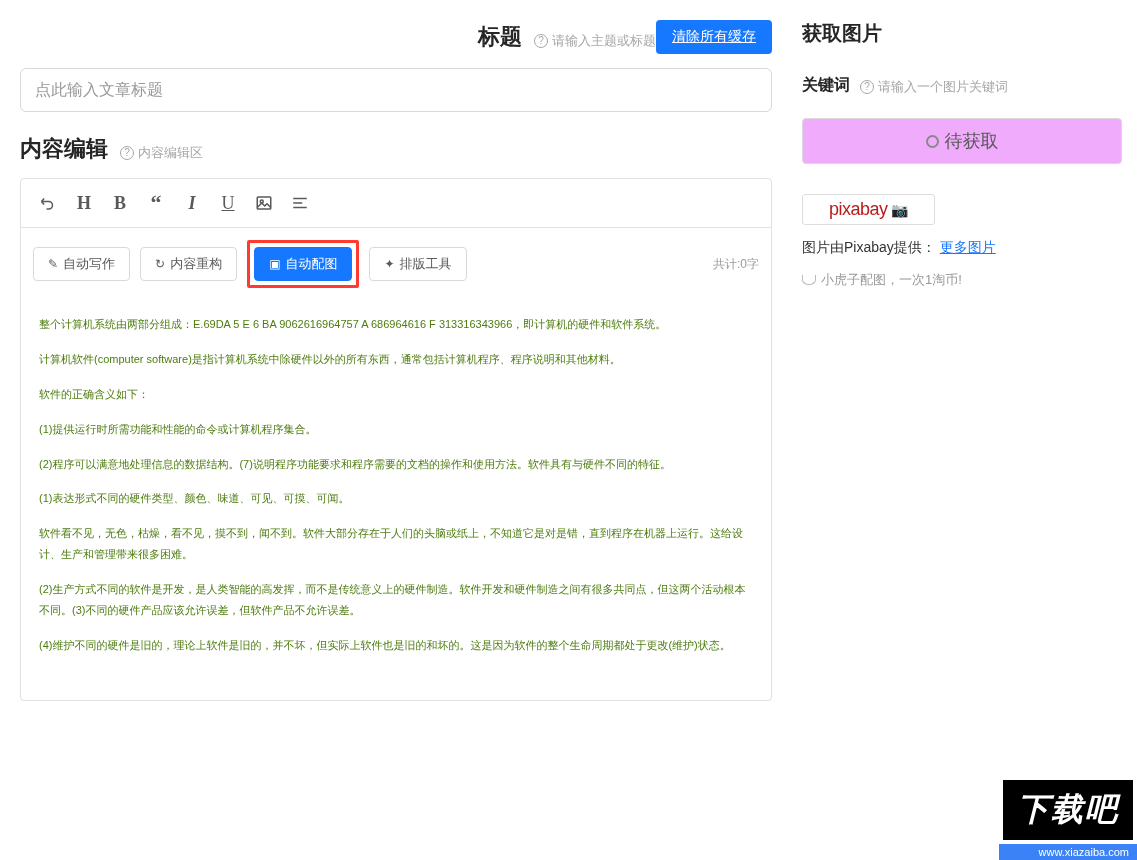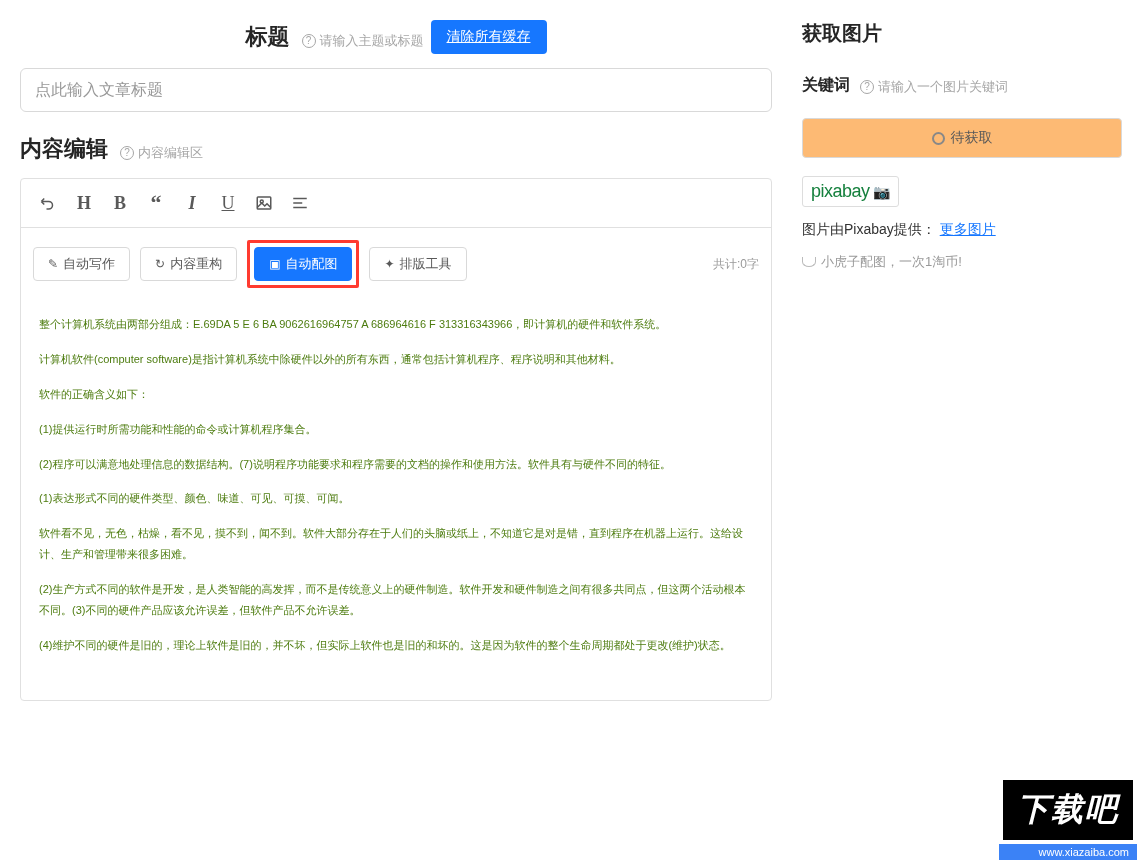--- a/index.html
+++ b/index.html
@@ -6,21 +6,21 @@
 body { font-family: -apple-system, "PingFang SC", "Microsoft YaHei", sans-serif; background: #fff; font-size: 14px; color: #333; }
 .container { display: flex; width: 1137px; }
 .left-panel { flex: 1; padding: 20px 15px 20px 20px; min-width: 0; }
 .right-panel { width: 350px; padding: 20px 15px; }
 
 .section-header { display: flex; align-items: baseline; margin-bottom: 14px; }
 .section-title { font-size: 22px; font-weight: 700; color: #262626; margin-right: 12px; }
 .section-hint { font-size: 13px; color: #a6a6a6; display: inline-flex; align-items: center; }
 .hint-q { display: inline-block; width: 14px; height: 14px; border: 1px solid #a6a6a6; border-radius: 50%; font-size: 10px; line-height: 12px; text-align: center; margin-right: 4px; }
 
-.title-row { display: flex; justify-content: center; align-items: center; margin-bottom: 14px; gap: 7px; }
+.title-row { display: flex; justify-content: flex-end; align-items: center; margin-bottom: 14px; }
 .btn { border: none; border-radius: 4px; padding: 8px 16px; font-size: 14px; cursor: pointer; display: inline-flex; align-items: center; text-decoration: underline; }
 .btn-primary { background: #1677ff; color: #fff; }
 .btn-primary-lg { background: #1677ff; color: #fff; width: 100%; padding: 12px; font-size: 16px; justify-content: center; }
 
 .input-text { width: 100%; border: 1px solid #d9d9d9; border-radius: 6px; padding: 12px 14px; font-size: 16px; color: #333; }
 .input-text::placeholder { color: #999; }
 
 .editor-box { border: 1px solid #e0e0e0; border-radius: 4px; margin-top: 10px; }
 .toolbar1 { border-bottom: 1px solid #e0e0e0; padding: 10px 12px; display: flex; align-items: center; }
 .tb-icon { width: 30px; height: 28px; display: inline-flex; align-items: center; justify-content: center; color: #595959; cursor: pointer; font-size: 18px; margin-right: 6px; }
@@ -36,24 +36,24 @@
 .editor-content { padding: 14px 18px 30px; }
 .editor-content p { font-size: 11px; line-height: 1.9; color: #4d7c0f; margin-bottom: 14px; }
 
 .right-title { font-size: 20px; font-weight: 700; color: #262626; margin-bottom: 28px; }
 .kw-row { display: flex; align-items: baseline; margin-bottom: 10px; }
 .kw-label { font-size: 16px; font-weight: 700; color: #262626; margin-right: 10px; }
 .kw-hint { font-size: 13px; color: #a6a6a6; display: inline-flex; align-items: center; }
 
 .red-box { border: 3px solid #ff3b30; padding: 12px; margin-top: -5px; }
 
-.status-btn { width: 100%; border: 1px solid #d9d9d9; background: #fdba74; border-radius: 4px; padding: 10px; font-size: 14px; color: #595959; display: inline-flex; align-items: center; justify-content: center; margin-top: 12px; }
+.status-btn { width: 100%; border: 1px solid #d9d9d9; background: #f0abfc; border-radius: 4px; padding: 10px; font-size: 18px; color: #595959; display: inline-flex; align-items: center; justify-content: center; margin-top: 12px; }
 .status-btn .circ { width: 13px; height: 13px; border: 2px solid #888; border-radius: 50%; margin-right: 6px; }
 
-.pixabay-badge { display: inline-flex; align-items: center; border: 1px solid #ddd; border-radius: 3px; padding: 4px 8px; margin-top: 18px; font-size: 18px; font-weight: 400; letter-spacing: -0.5px; color: #15803d; }
+.pixabay-badge { display: inline-flex; align-items: center; border: 1px solid #ddd; border-radius: 3px; padding: 4px 26px; margin-top: 30px; font-size: 18px; font-weight: 400; letter-spacing: -0.5px; color: #b91c1c; }
 .pixabay-badge .cam { margin-left: 4px; font-size: 14px; }
 
 .credit-line { margin-top: 14px; font-size: 14px; color: #333; }
 .credit-line a { color: #1677ff; text-decoration: underline; }
 
 .tip-line { margin-top: 14px; font-size: 13px; color: #999; display: flex; align-items: center; }
 .tip-line .disk { width: 14px; height: 10px; border: 1.5px solid #bbb; border-bottom-left-radius: 8px 6px; border-bottom-right-radius: 8px 6px; border-top: none; margin-right: 5px; }
 
 .watermark { position: fixed; bottom: 0; right: 0; }
 .wm-logo { background: #000; color: #fff; font-weight: 900; font-size: 32px; padding: 8px 14px; font-style: italic; letter-spacing: 2px; border: 4px solid #fff; }

